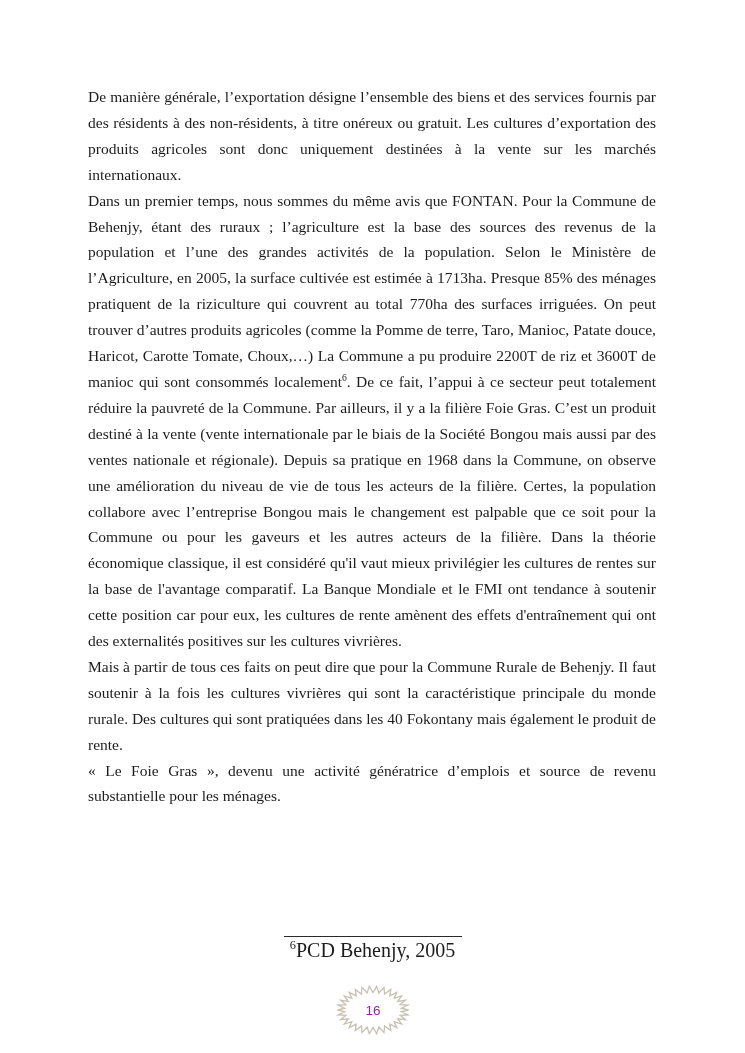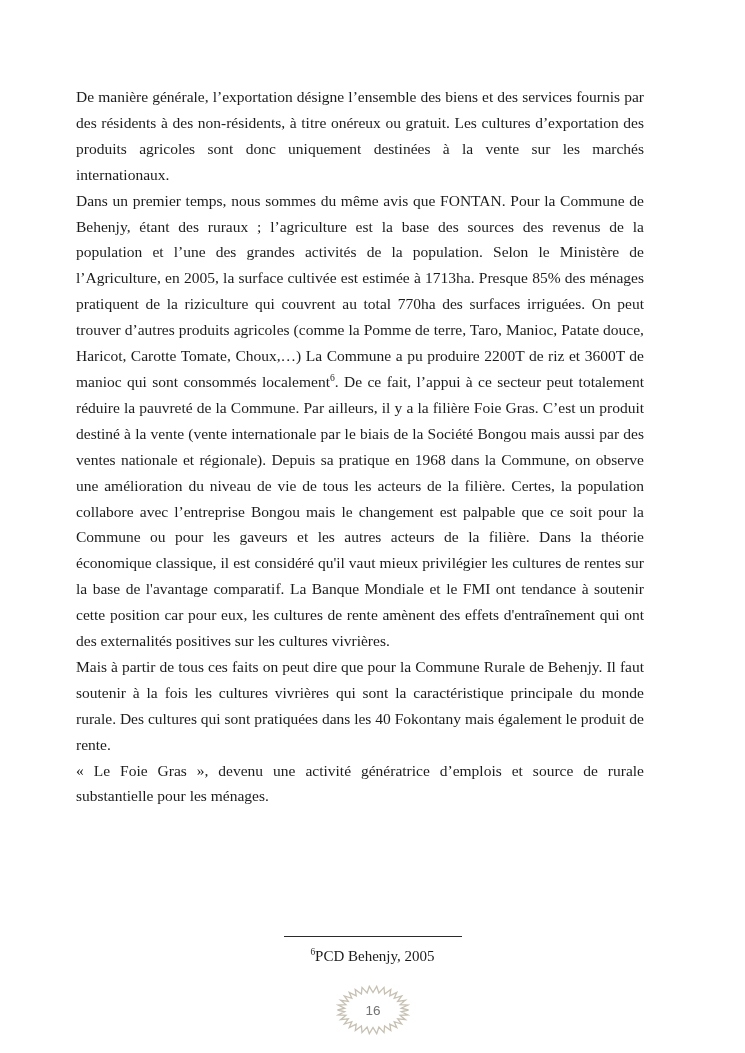--- a/index.html
+++ b/index.html
@@ -11,21 +11,21 @@
     position: relative;
     width: 745px;
     height: 1053px;
     background: #ffffff;
     font-family: "Liberation Serif", "DejaVu Serif", serif;
     color: #1c1c1c;
     overflow: hidden;
   }
   .text-block {
     position: absolute;
-    left: 76px;
+    left: 88px;
     top: 84px;
     width: 568px;
     font-size: 15.5px;
     line-height: 25.9px;
     text-align: justify;
   }
   .text-block p {
     margin: 0;
     padding: 0;
   }
@@ -41,22 +41,22 @@
     width: 745px;
     text-align: center;
   }
   .footnote-rule {
     width: 178px;
     height: 0;
     border-top: 1.4px solid #2a2a2a;
     margin: 0 auto;
   }
   .footnote-text {
-    margin-top: 11px;
-    font-size: 15px;
+    margin-top: 5px;
+    font-size: 20px;
     line-height: 17px;
     color: #1c1c1c;
   }
   .page-seal {
     position: absolute;
     left: 336px;
     top: 985px;
     width: 74px;
     height: 50px;
   }
@@ -80,28 +80,28 @@
 </style>
 </head>
 <body>
 
 <div class="page">
 
   <div class="text-block">
     <p>De manière générale, l’exportation désigne l’ensemble des biens et des services fournis par des résidents à des non-résidents, à titre onéreux ou gratuit. Les cultures d’exportation des produits agricoles sont donc uniquement destinées à la vente sur les marchés internationaux.</p>
     <p><span>Dans un premier temps, nous sommes du même avis que FONTAN. Pour la Commune de Behenjy, étant des ruraux ; l’agriculture est la base des sources des revenus de la population et l’une des grandes activités de la population. Selon le Ministère de l’Agriculture, en 2005, la surface cultivée est estimée à 1713ha. Presque 85% des ménages pratiquent de la riziculture qui couvrent au total 770ha des surfaces irriguées. On peut trouver d’autres produits agricoles (comme la Pomme de terre, Taro, Manioc, Patate douce, Haricot, Carotte Tomate, Choux,…) La Commune a pu produire 2200T de riz et 3600T de manioc qui sont consommés localement</span><sup class="fn-ref">6</sup><span>. De ce fait, l’appui à ce secteur peut totalement réduire la pauvreté de la Commune. Par ailleurs, il y a la filière Foie Gras. C’est un produit destiné à la vente (vente internationale par le biais de la Société Bongou mais aussi par des ventes nationale et régionale). Depuis sa pratique en 1968 dans la Commune, on observe une amélioration du niveau de vie de tous les acteurs de la filière. Certes, la population collabore avec l’entreprise Bongou mais le changement est palpable que ce soit pour la Commune ou pour les gaveurs et les autres acteurs de la filière. Dans la théorie économique classique, il est considéré qu'il vaut mieux privilégier les cultures de rentes sur la base de l'avantage comparatif. La Banque Mondiale et le FMI ont tendance à soutenir cette position car pour eux, les cultures de rente amènent des effets d'entraînement qui ont des externalités positives sur les cultures vivrières.</span></p>
     <p>Mais à partir de tous ces faits on peut dire que pour la Commune Rurale de Behenjy. Il faut soutenir à la fois les cultures vivrières qui sont la caractéristique principale du monde rurale. Des cultures qui sont pratiquées dans les 40 Fokontany mais également le produit de rente.</p>
-    <p>« Le Foie Gras », devenu une activité génératrice d’emplois et source de rurale substantielle pour les ménages.</p>
+    <p>« Le Foie Gras », devenu une activité génératrice d’emplois et source de revenu substantielle pour les ménages.</p>
   </div>
 
   <div class="footnote-area">
     <div class="footnote-rule"></div>
     <div class="footnote-text"><sup class="fn-ref">6</sup><span>PCD Behenjy, 2005</span></div>
   </div>
 
   <div class="page-seal">
     <svg width="74" height="50" viewBox="0 0 74 50">
       <polygon id="seal-burst" fill="none" stroke-width="1.3" points="72.5,25.0 65.3,26.8 71.7,29.9 64.1,30.4 69.4,34.7 61.7,33.8 65.7,39.0 58.2,36.7 60.8,42.7 53.8,39.2 54.8,45.6 48.6,41.0 48.0,47.6 42.9,42.1 40.7,48.7 37.0,42.5 33.3,48.7 31.1,42.1 26.0,47.6 25.4,41.0 19.3,45.6 20.2,39.2 13.2,42.7 15.8,36.7 8.3,39.0 12.3,33.8 4.6,34.7 9.9,30.4 2.3,29.9 8.7,26.8 1.5,25.0 8.7,23.2 2.3,20.1 9.9,19.6 4.6,15.3 12.3,16.3 8.3,11.0 15.8,13.3 13.2,7.3 20.2,10.8 19.2,4.4 25.4,9.0 26.0,2.4 31.1,7.9 33.3,1.3 37.0,7.5 40.7,1.3 42.9,7.9 48.0,2.4 48.6,9.0 54.8,4.4 53.8,10.8 60.8,7.3 58.2,13.3 65.7,11.0 61.7,16.3 69.4,15.3 64.1,19.6 71.7,20.1 65.3,23.2" stroke="#c6c1b2"></polygon>
     </svg>
-    <span class="page-num" style="color: #737373;">16</span>
+    <span class="page-num" style="color: #a21caf;">16</span>
   </div>
 
 </div>
 
 </body></html>

